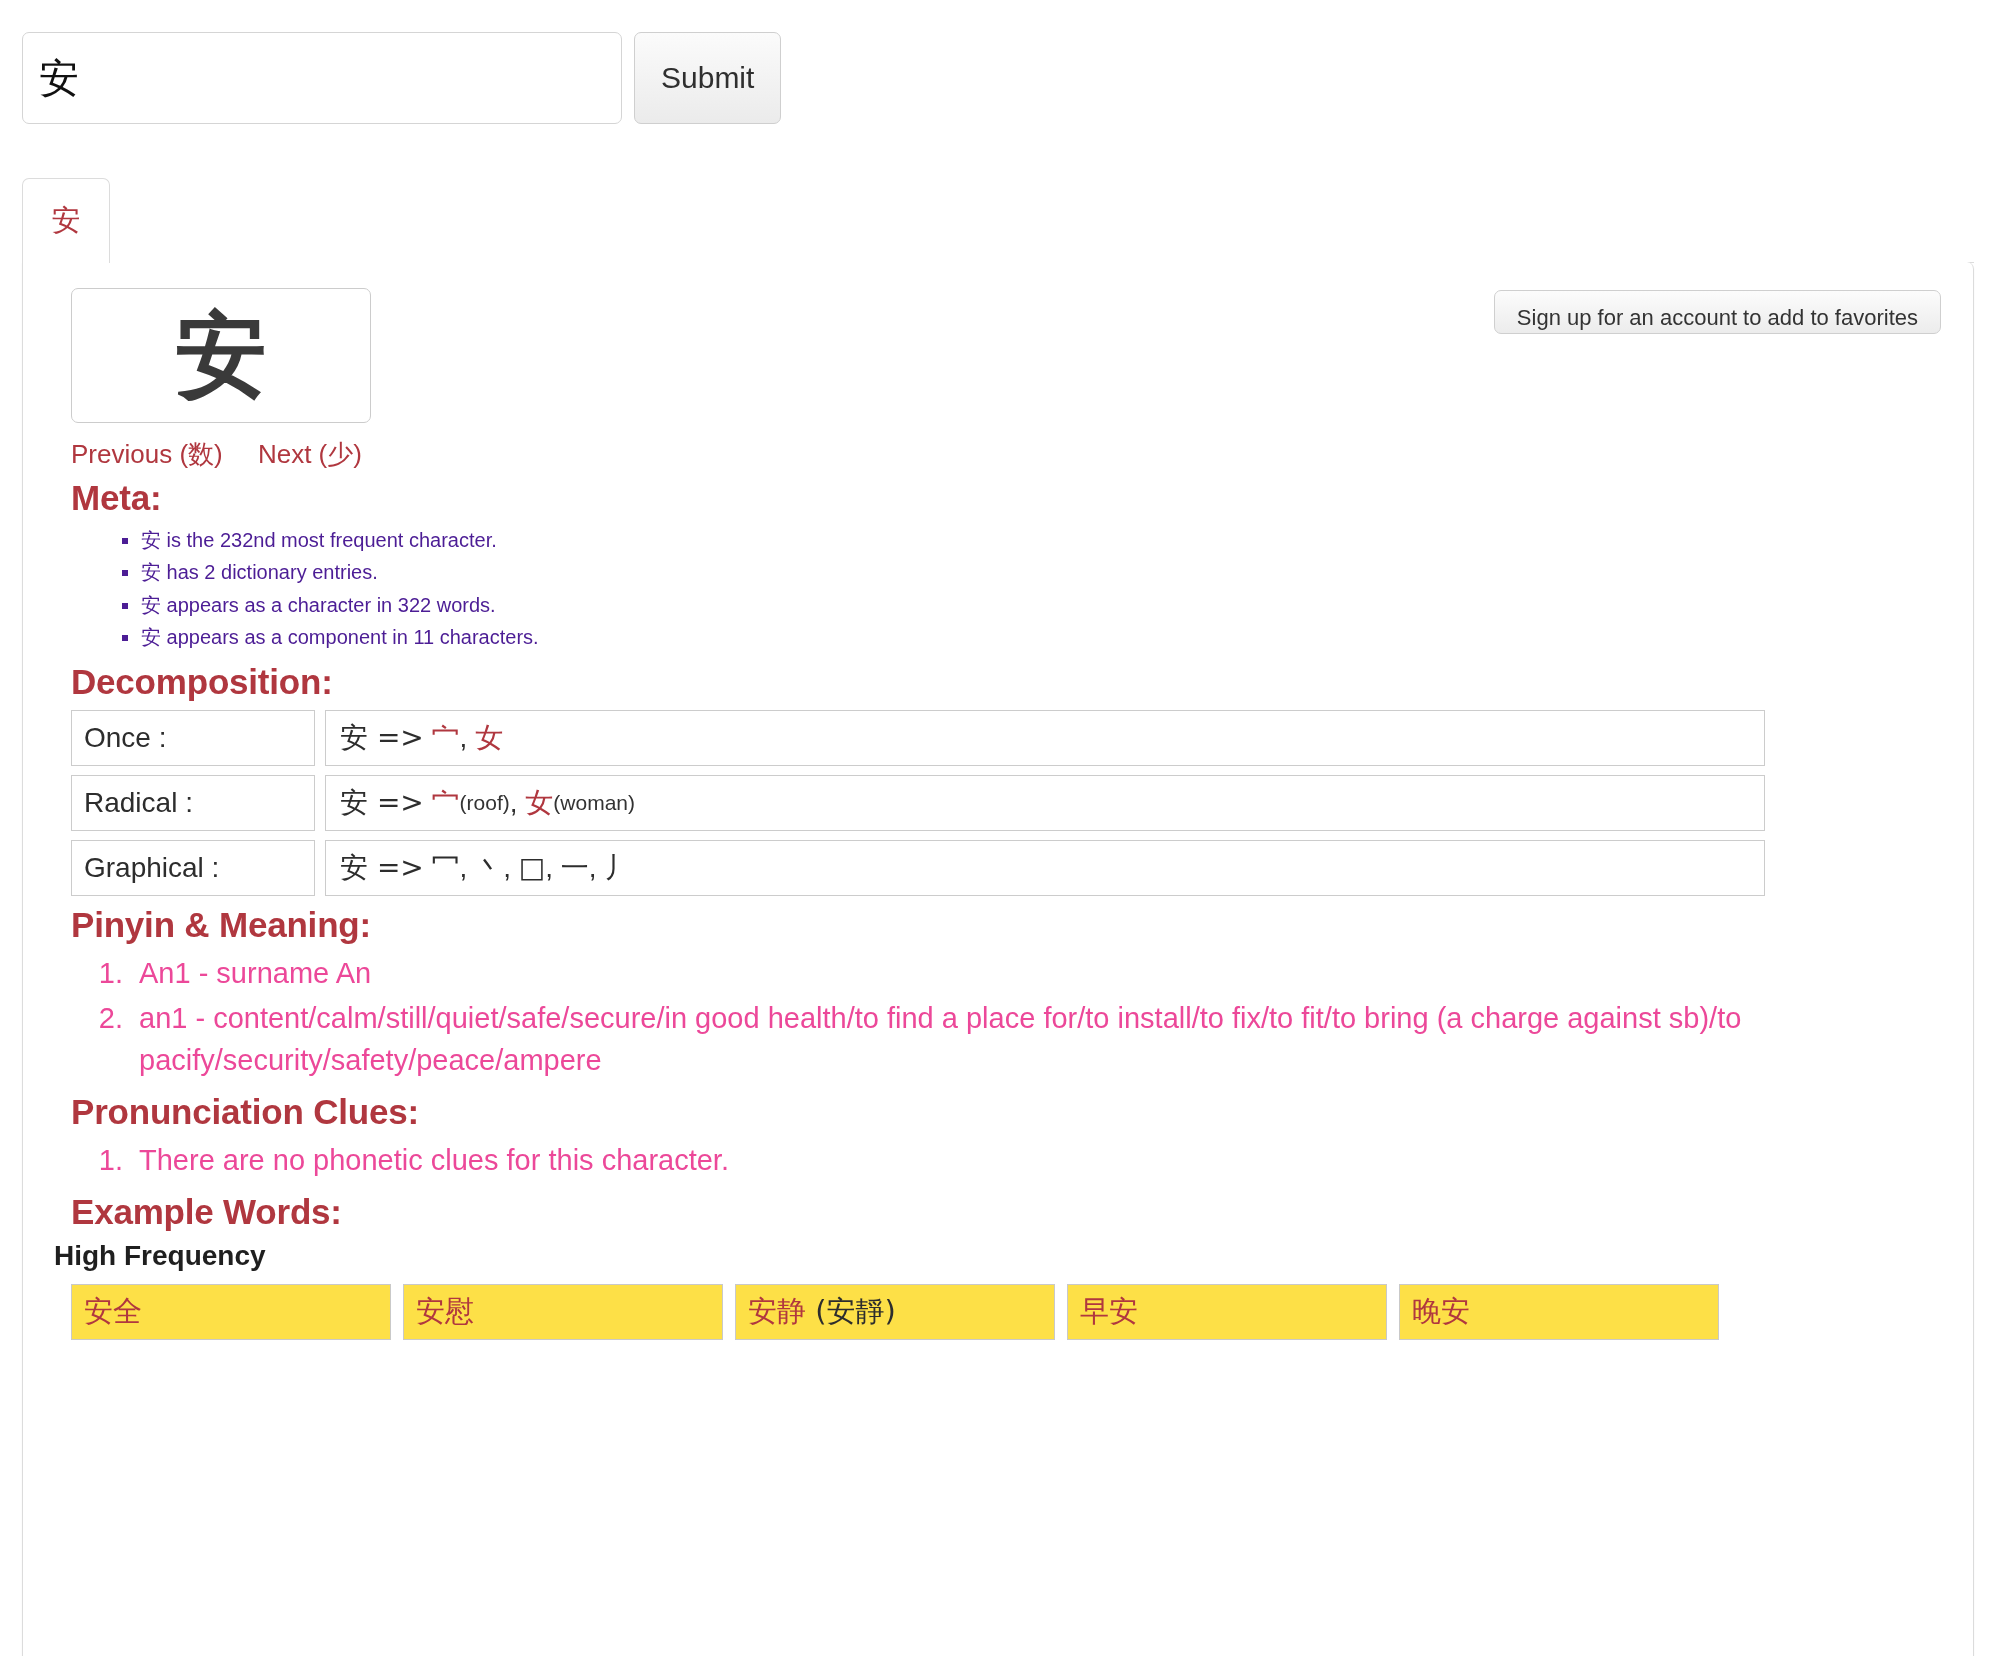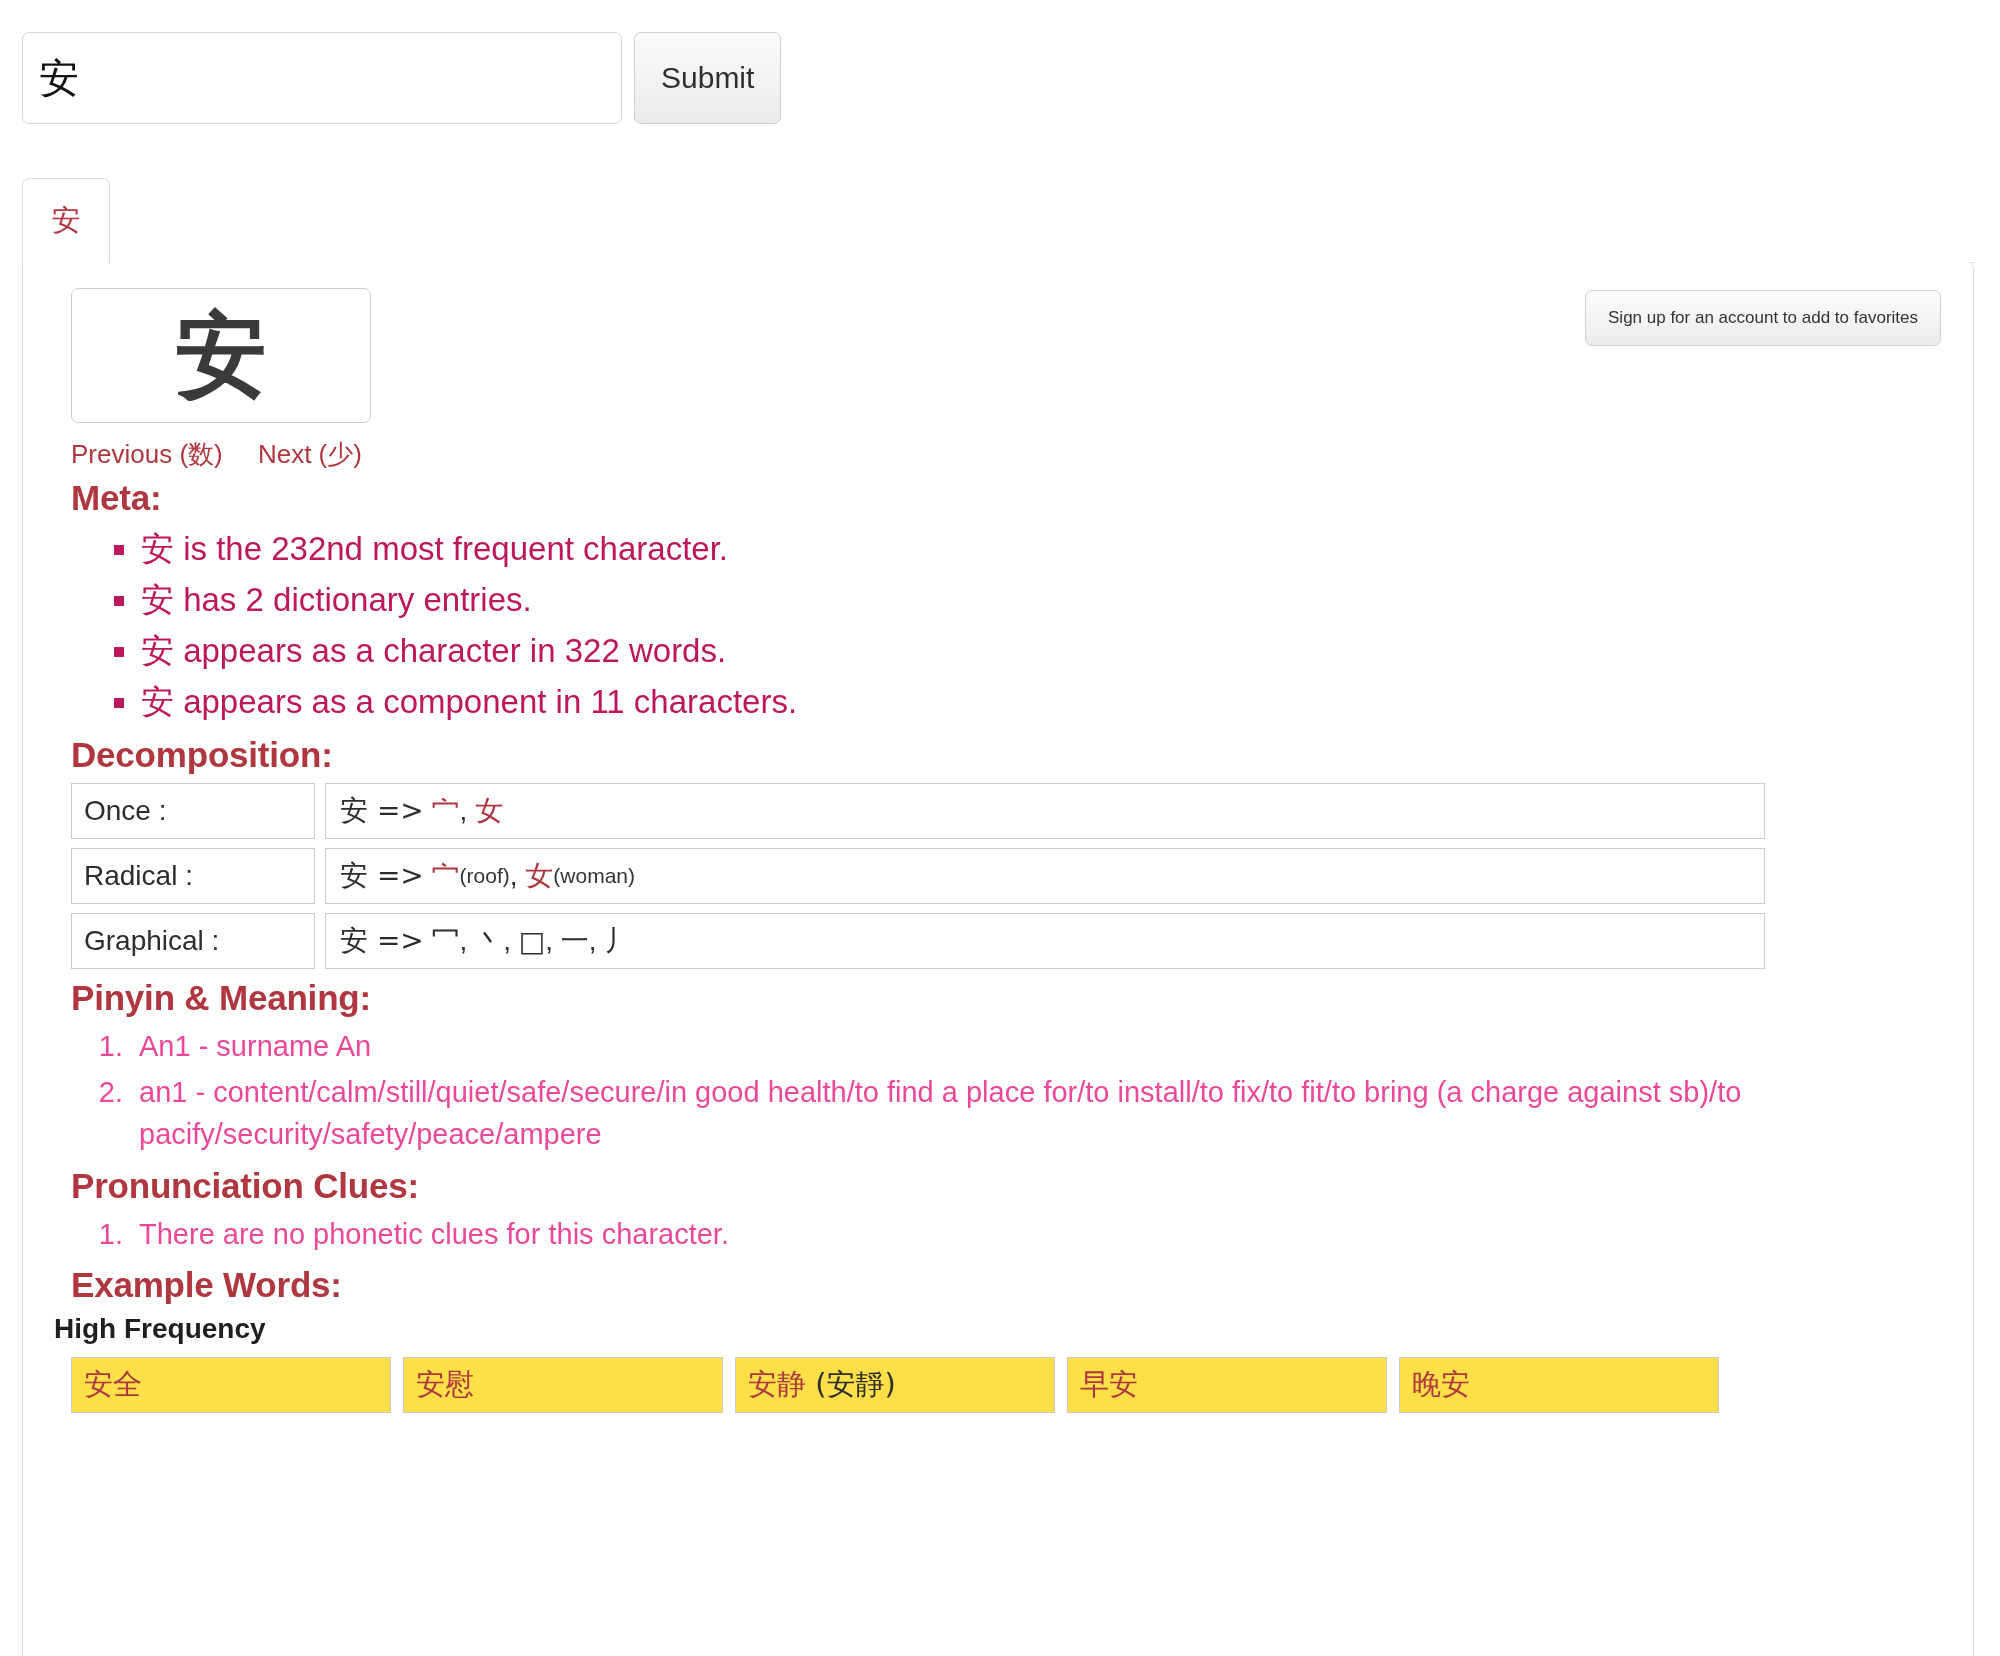--- a/index.html
+++ b/index.html
@@ -86,23 +86,23 @@
     border-radius: 0 7px 7px 7px;
     box-shadow: 0 1px 2px rgba(0,0,0,0.05);
     padding: 26px 26px 0 26px;
     overflow: hidden;
   }
 
   .favbtn {
     position: absolute;
     right: 32px; top: 28px;
     padding: 0 22px;
-    height: 56px;
+    height: 44px;
     line-height: 54px;
-    font-size: 17px;
+    font-size: 22px;
     color: #333;
     border: 1px solid #cfcfcf;
     border-radius: 7px;
     background: linear-gradient(#fcfcfc, #ececec);
     cursor: pointer;
     white-space: nowrap;
   }
 
   .charbox {
     width: 300px; height: 135px;
@@ -138,23 +138,23 @@
     color: #b0373f;
     letter-spacing: -0.2px;
   }
 
   ul.meta {
     margin: 4px 0 10px 0;
     padding-left: 92px;
     list-style-type: square;
   }
   ul.meta li {
-    font-size: 33px;
+    font-size: 20px;
     line-height: 1.42;
-    color: #be185d;
+    color: #4c1d95;
     margin-bottom: 4px;
   }
 
   
   .decomp { margin: 4px 0 6px 22px; }
   .drow {
     display: flex;
     margin-bottom: 9px;
   }
   .dlabel {

